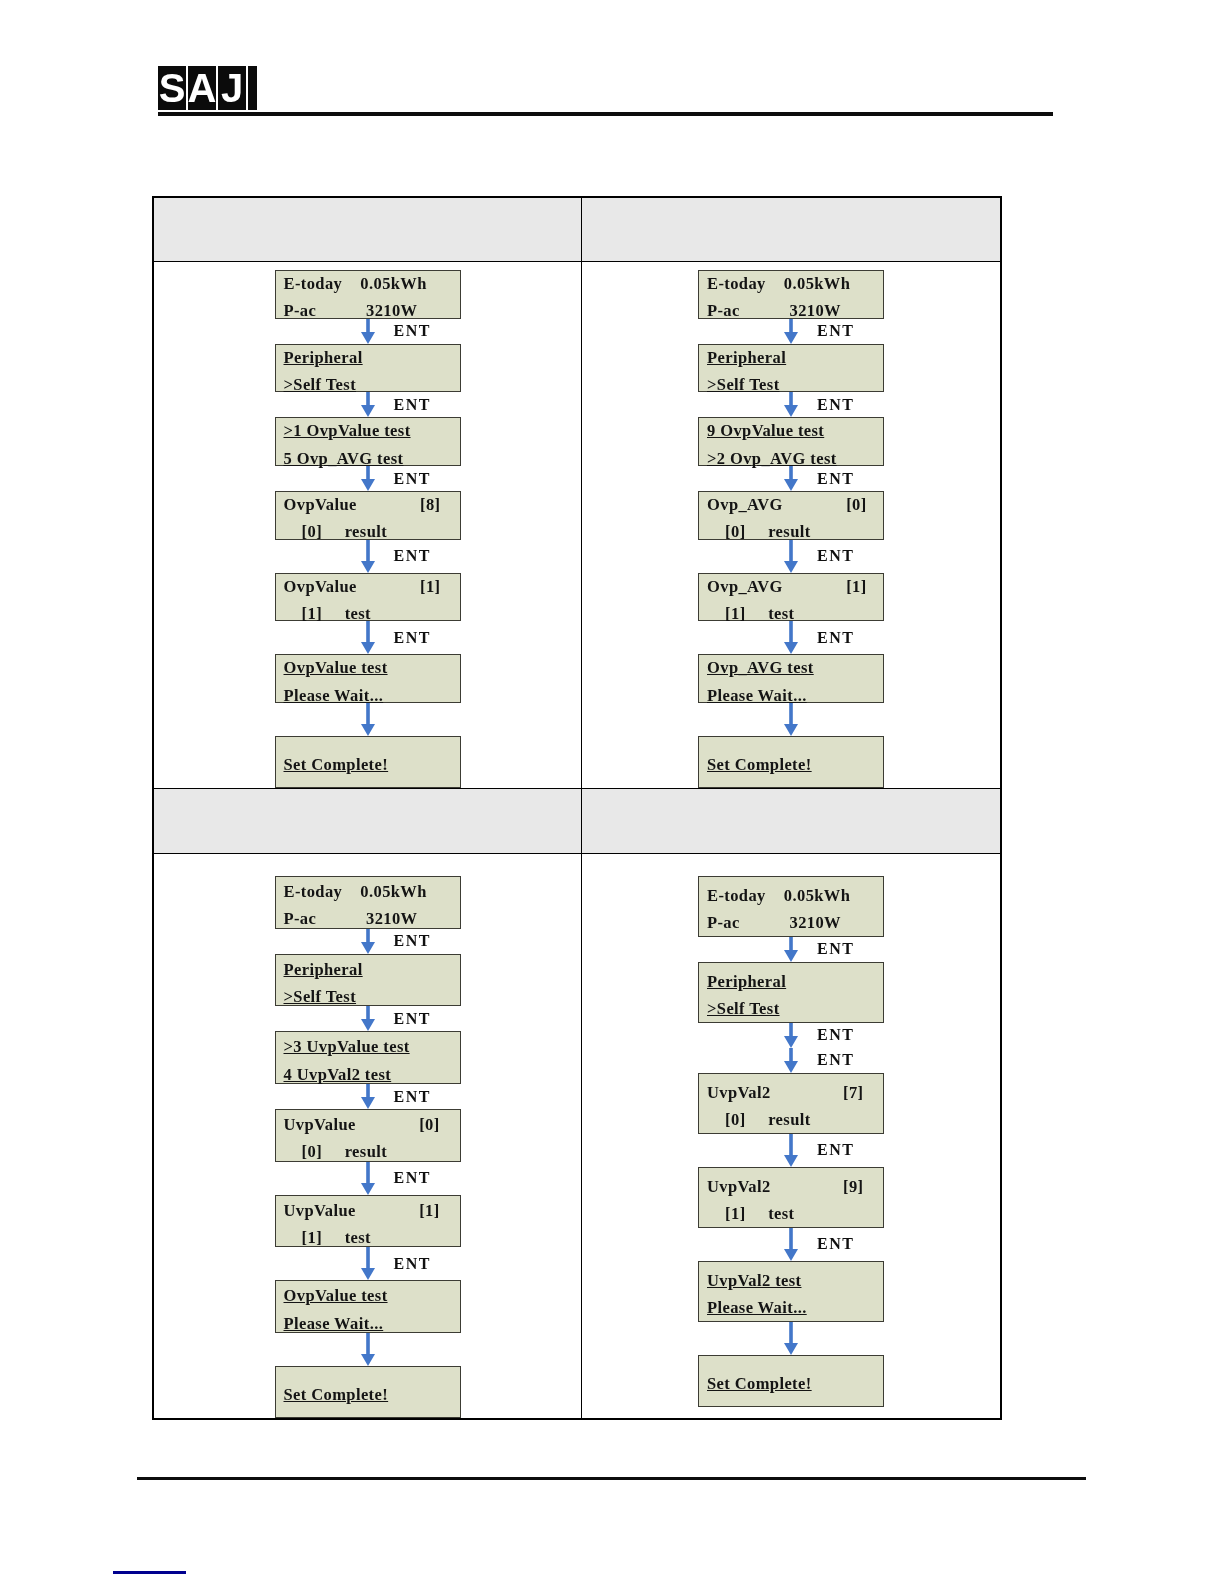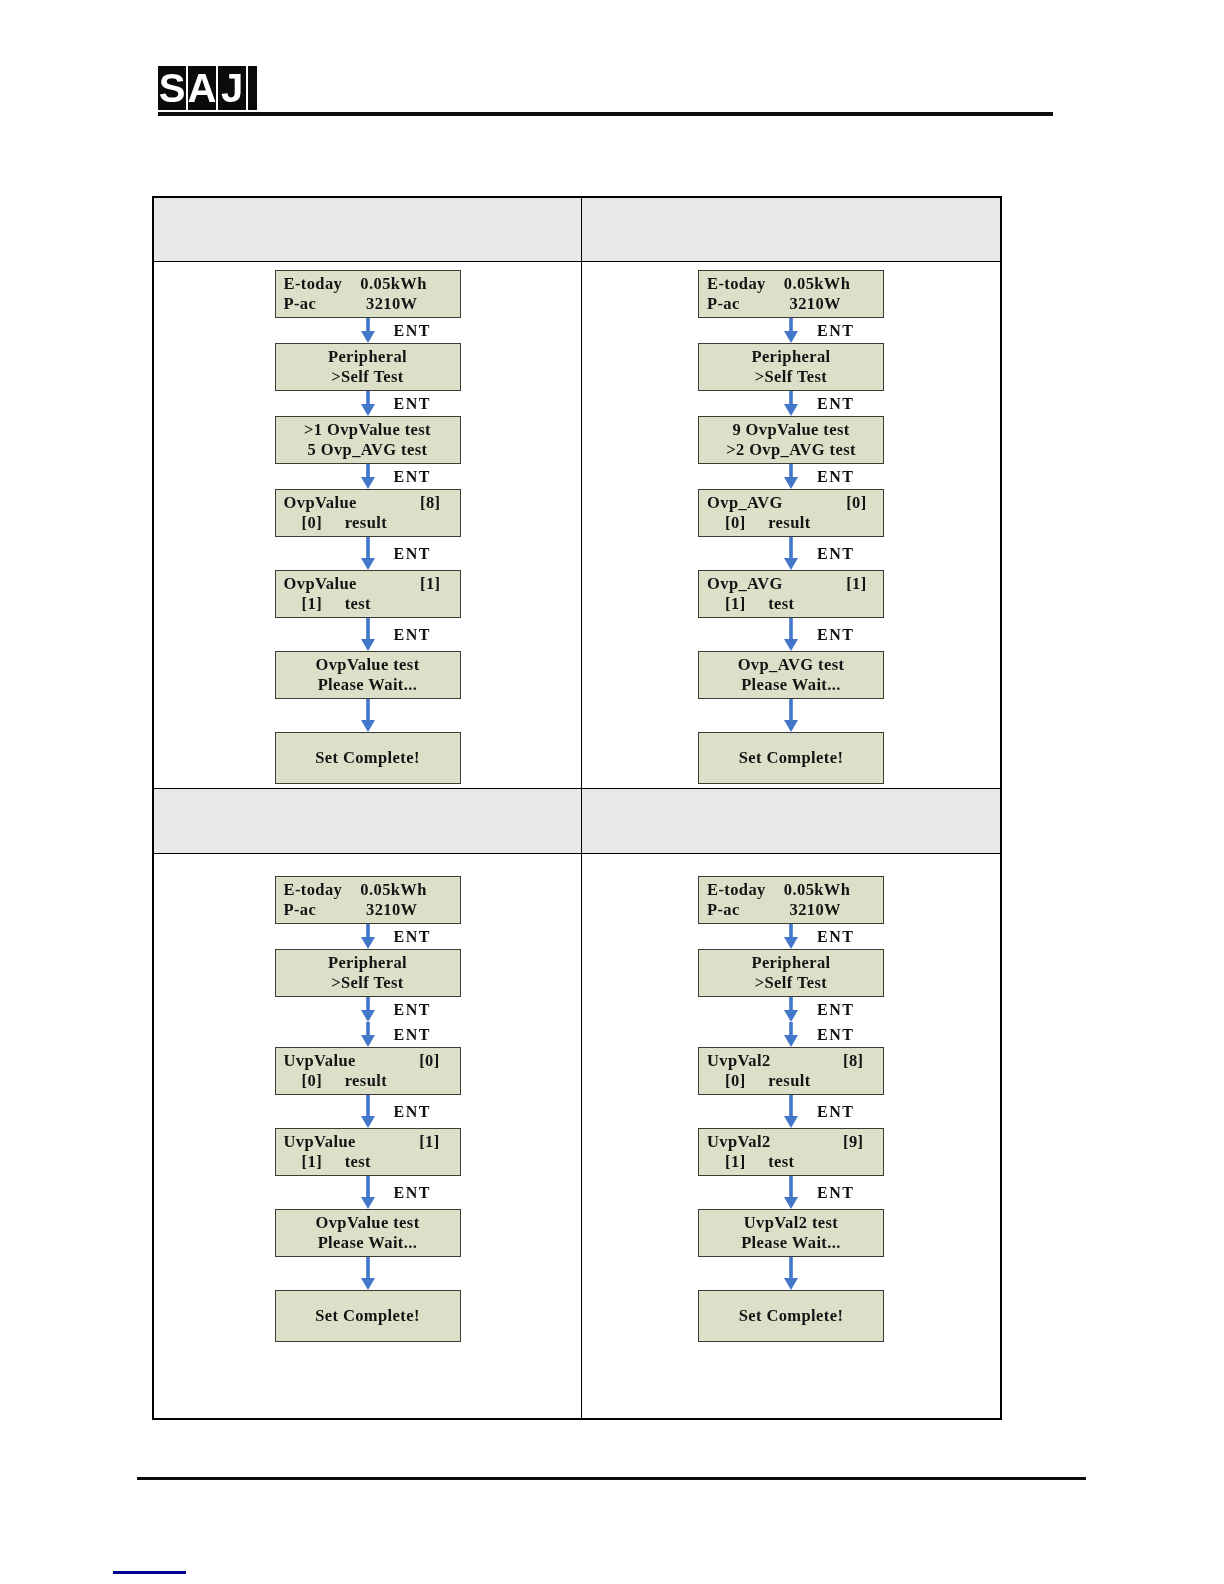--- a/index.html
+++ b/index.html
@@ -31,22 +31,22 @@
   .flow{display:flex;flex-direction:column;align-items:center;padding-top:8px;}
   .flow.row2{padding-top:22px;}
   
   .lcd{
     width:186px;min-height:48px;box-sizing:border-box;
     background:#dde0c9;border:1.5px solid #3c3c34;
     display:flex;flex-direction:column;justify-content:center;
     padding:2px 8px;color:#141414;
     font-weight:bold;font-size:16.5px;line-height:1.24;letter-spacing:0.4px;
   }
-  .lcd .ln{white-space:pre;}
-  .lcd.c{text-align:center;}
+  .lcd .ln{white-space:pre;margin-top:7px;}
+  .lcd.c{text-decoration:underline;}
   .lcd.l{text-align:left;}
   .lcd.tall{min-height:52px;}
   
   .conn{position:relative;width:186px;height:25px;flex:none;}
   .conn.tall{height:33px;}
   .conn svg{position:absolute;left:50%;transform:translateX(-50%);top:0;display:block;}
   .conn .lbl{
     position:absolute;left:calc(50% + 26px);top:50%;transform:translateY(-50%);
     font-weight:bold;font-size:16px;letter-spacing:1.5px;color:#101010;white-space:nowrap;
   }
@@ -236,20 +236,24 @@
         <div class="ln">Peripheral</div>
         <div class="ln">&gt;Self Test</div>
       </div>
       <div class="conn">
         <svg width="16" height="25" viewBox="0 0 16 25">
             <rect x="6.2" y="0" width="3.6" height="14" fill="#4377c9"></rect>
             <polygon points="1,13 15,13 8,25" fill="#4377c9"></polygon>
           </svg>
         <span class="lbl">ENT</span>
       </div>
+      <div class="lcd c">
+        <div class="ln">&gt;3 UvpValue test</div>
+        <div class="ln">4 UvpVal2 test</div>
+      </div>
       <div class="conn">
         <svg width="16" height="25" viewBox="0 0 16 25">
             <rect x="6.2" y="0" width="3.6" height="14" fill="#4377c9"></rect>
             <polygon points="1,13 15,13 8,25" fill="#4377c9"></polygon>
           </svg>
         <span class="lbl">ENT</span>
       </div>
       <div class="lcd l">
         <div class="ln">UvpValue              [0]</div>
         <div class="ln">    [0]     result</div>
@@ -313,21 +317,21 @@
         <span class="lbl">ENT</span>
       </div>
       <div class="conn">
         <svg width="16" height="25" viewBox="0 0 16 25">
             <rect x="6.2" y="0" width="3.6" height="14" fill="#4377c9"></rect>
             <polygon points="1,13 15,13 8,25" fill="#4377c9"></polygon>
           </svg>
         <span class="lbl">ENT</span>
       </div>
       <div class="lcd l">
-        <div class="ln">UvpVal2                [8]</div>
+        <div class="ln">UvpVal2                [7]</div>
         <div class="ln">    [0]     result</div>
       </div>
       <div class="conn tall">
         <svg width="16" height="33" viewBox="0 0 16 33">
             <rect x="6.2" y="0" width="3.6" height="22" fill="#4377c9"></rect>
             <polygon points="1,21 15,21 8,33" fill="#4377c9"></polygon>
           </svg>
         <span class="lbl">ENT</span>
       </div>
       <div class="lcd l">

